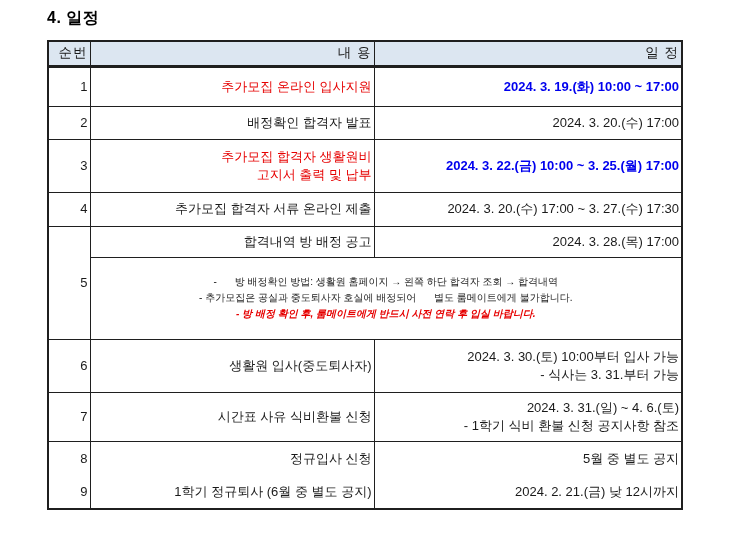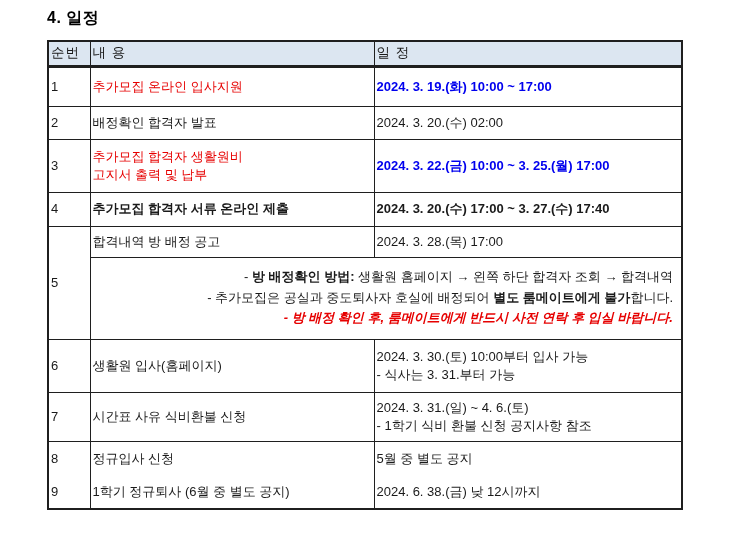--- a/index.html
+++ b/index.html
@@ -21,52 +21,52 @@
     width:634px;
     border-collapse:collapse;
     table-layout:fixed;
     border:2px solid var(--border);
   }
   col.c-no{width:42px;}
   col.c-content{width:284px;}
   col.c-sched{width:308px;}
   th,td{
     border:1px solid var(--border);
-    text-align:left;
+    text-align:right;
     vertical-align:middle;
     font-size:13px;
     padding:1px 2px;
     white-space:pre-line;
     line-height:1.35;
   }
   tr.head th{
     background:var(--headerBg);
     font-weight:normal;
     border-bottom:3px solid var(--border);
     font-size:13.5px;
     letter-spacing:1px;
   }
-  .bold{font-weight:bold;}
+  .bold{font-weight:normal;margin-left:15px;}
   .red{color:var(--red);font-weight:normal;}
   .blue{color:var(--blue);font-weight:bold;}
   .h-head{height:25px;}
   .h-r1{height:40px;}
   .h-r2{height:33px;}
   .h-r3{height:53px;}
   .h-r4{height:34px;}
   .h-r5a{height:31px;}
   .h-notes{height:82px;}
   .h-r6{height:53px;}
   .h-r7{height:49px;}
   .h-r8{height:35px;}
   .h-r9{height:33px;}
   td.notes{
-    text-align:right;
+    text-align:center;
     padding:6px 8px 6px 8px;
-    font-size:13px;
+    font-size:10px;
     line-height:1.6;
     white-space:normal;
   }
   td.notes .note-line{white-space:nowrap;}
   td.notes .note-red{color:var(--red);font-weight:bold;font-style:italic;}
   tr.no-divider td{border-bottom:none;}
   tr.no-divider-next td{border-top:none;}
 </style>
 </head>
 <body>
@@ -91,71 +91,71 @@
 
     <tr class="h-r1">
       <td>1</td>
       <td class="red">추가모집 온라인 입사지원</td>
       <td class="blue">2024. 3. 19.(화) 10:00 ~ 17:00</td>
     </tr>
 
     <tr class="h-r2">
       <td>2</td>
       <td>배정확인 합격자 발표</td>
-      <td>2024. 3. 20.(수) 02:00</td>
+      <td>2024. 3. 20.(수) 17:00</td>
     </tr>
 
     <tr class="h-r3">
       <td>3</td>
       <td class="red">추가모집 합격자 생활원비
 고지서 출력 및 납부</td>
       <td class="blue">2024. 3. 22.(금) 10:00 ~ 3. 25.(월) 17:00</td>
     </tr>
 
     <tr class="h-r4">
       <td>4</td>
       <td class="bold">추가모집 합격자 서류 온라인 제출</td>
-      <td class="bold">2024. 3. 20.(수) 17:00  ~ 3. 27.(수) 17:40</td>
+      <td class="bold">2024. 3. 20.(수) 17:00  ~ 3. 27.(수) 17:30</td>
     </tr>
 
     <tr class="h-r5a">
       <td rowspan="2">5</td>
       <td>합격내역 방 배정 공고</td>
       <td>2024. 3. 28.(목) 17:00</td>
     </tr>
 
     <tr class="h-notes">
       <td class="notes" colspan="2">
         <div class="note-line"><span>- </span><span class="bold">방 배정확인 방법:</span><span> 생활원 홈페이지 → 왼쪽 하단 합격자 조회 → 합격내역</span></div>
         <div class="note-line"><span>- 추가모집은 공실과 중도퇴사자 호실에 배정되어 </span><span class="bold">별도 룸메이트에게 불가</span><span>합니다.</span></div>
         <div class="note-line note-red">- 방 배정 확인 후, 룸메이트에게 반드시 사전 연락 후 입실 바랍니다.</div>
       </td>
     </tr>
 
     <tr class="h-r6">
       <td>6</td>
-      <td>생활원 입사(홈페이지)</td>
+      <td>생활원 입사(중도퇴사자)</td>
       <td>2024. 3. 30.(토) 10:00부터 입사 가능
 - 식사는 3. 31.부터 가능</td>
     </tr>
 
     <tr class="h-r7">
       <td>7</td>
       <td>시간표 사유 식비환불 신청</td>
       <td>2024. 3. 31.(일) ~ 4. 6.(토)
 - 1학기 식비 환불 신청 공지사항 참조</td>
     </tr>
 
     <tr class="h-r8 no-divider">
       <td>8</td>
       <td>정규입사 신청</td>
       <td>5월 중 별도 공지</td>
     </tr>
 
     <tr class="h-r9 no-divider-next">
       <td>9</td>
       <td>1학기 정규퇴사 (6월 중 별도 공지)</td>
-      <td>2024. 6. 38.(금) 낮 12시까지</td>
+      <td>2024. 2. 21.(금) 낮 12시까지</td>
     </tr>
 
   </tbody>
     </table>
 </div>
 
 </body></html>

